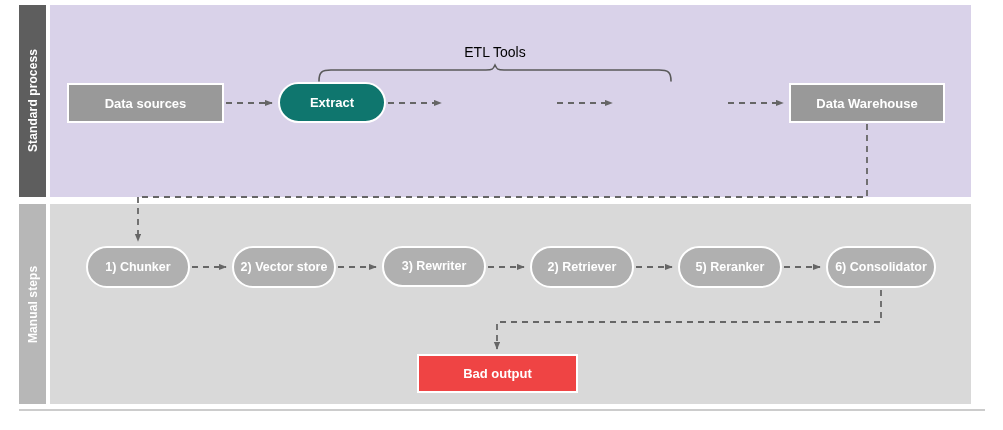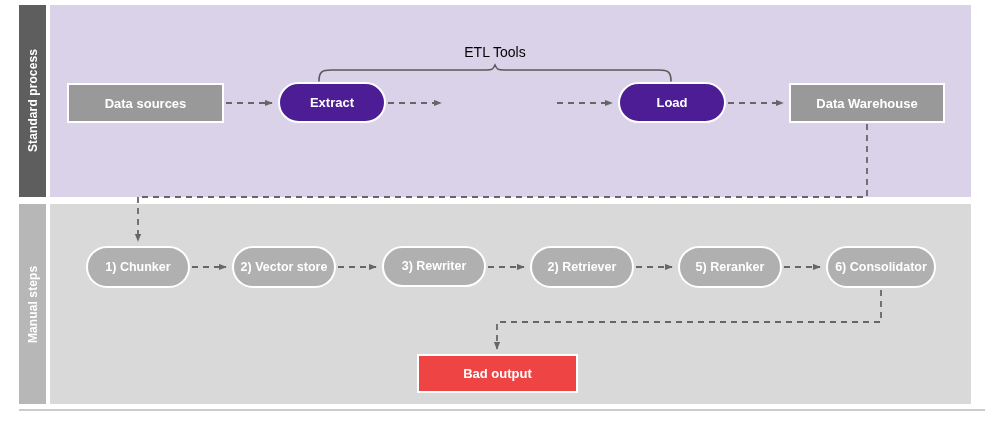--- a/index.html
+++ b/index.html
@@ -68,21 +68,21 @@
     text-align: center;
     color: #ffffff;
     font-weight: bold;
     font-size: 13px;
     line-height: 15px;
     border: 2px solid #ffffff;
   }
   .node.rect { border-radius: 0; text-align: right; }
   .node.pill { border-radius: 999px; }
   .node.gray   { background: #999999; }
-  .node.purple { background: #4c1d95; }
+  .node.purple { background: #0f766e; }
   .node.steppill { background: #b0b0b0; font-size: 12.5px; }
   .node.yellow { background: #ef4444; }
 
   
   #node-data-sources   { left: 67px;  top: 83px; width: 157px; height: 40px; }
   #node-extract        { left: 278px; top: 82px; width: 108px; height: 41px; }
   #node-transform      { left: 447px; top: 82px; width: 108px; height: 41px; }
   #node-load           { left: 618px; top: 82px; width: 108px; height: 41px; }
   #node-data-warehouse { left: 789px; top: 83px; width: 156px; height: 40px; }
 
@@ -160,21 +160,20 @@
                C497,69 497,70 504,70
                L659,70
                C668,70 671,72 671,81"></path>
     </g>
   </svg>
 
   <div id="etl-tools-label">ETL Tools</div>
 
   <div class="node rect gray" id="node-data-sources">Data sources</div>
   <div class="node pill purple" id="node-extract">Extract</div>
-  <div class="node pill purple" id="node-load">Load</div>
   <div class="node rect gray" id="node-data-warehouse">Data Warehouse</div>
 
   <div class="node pill steppill" id="node-chunker">1) Chunker</div>
   <div class="node pill steppill" id="node-vector-store">2) Vector store</div>
   <div class="node pill steppill" id="node-rewriter">3) Rewriter</div>
   <div class="node pill steppill" id="node-retriever">2) Retriever</div>
   <div class="node pill steppill" id="node-reranker">5) Reranker</div>
   <div class="node pill steppill" id="node-consolidator">6) Consolidator</div>
   <div class="node rect yellow" id="node-bad-output">Bad output</div>
 

